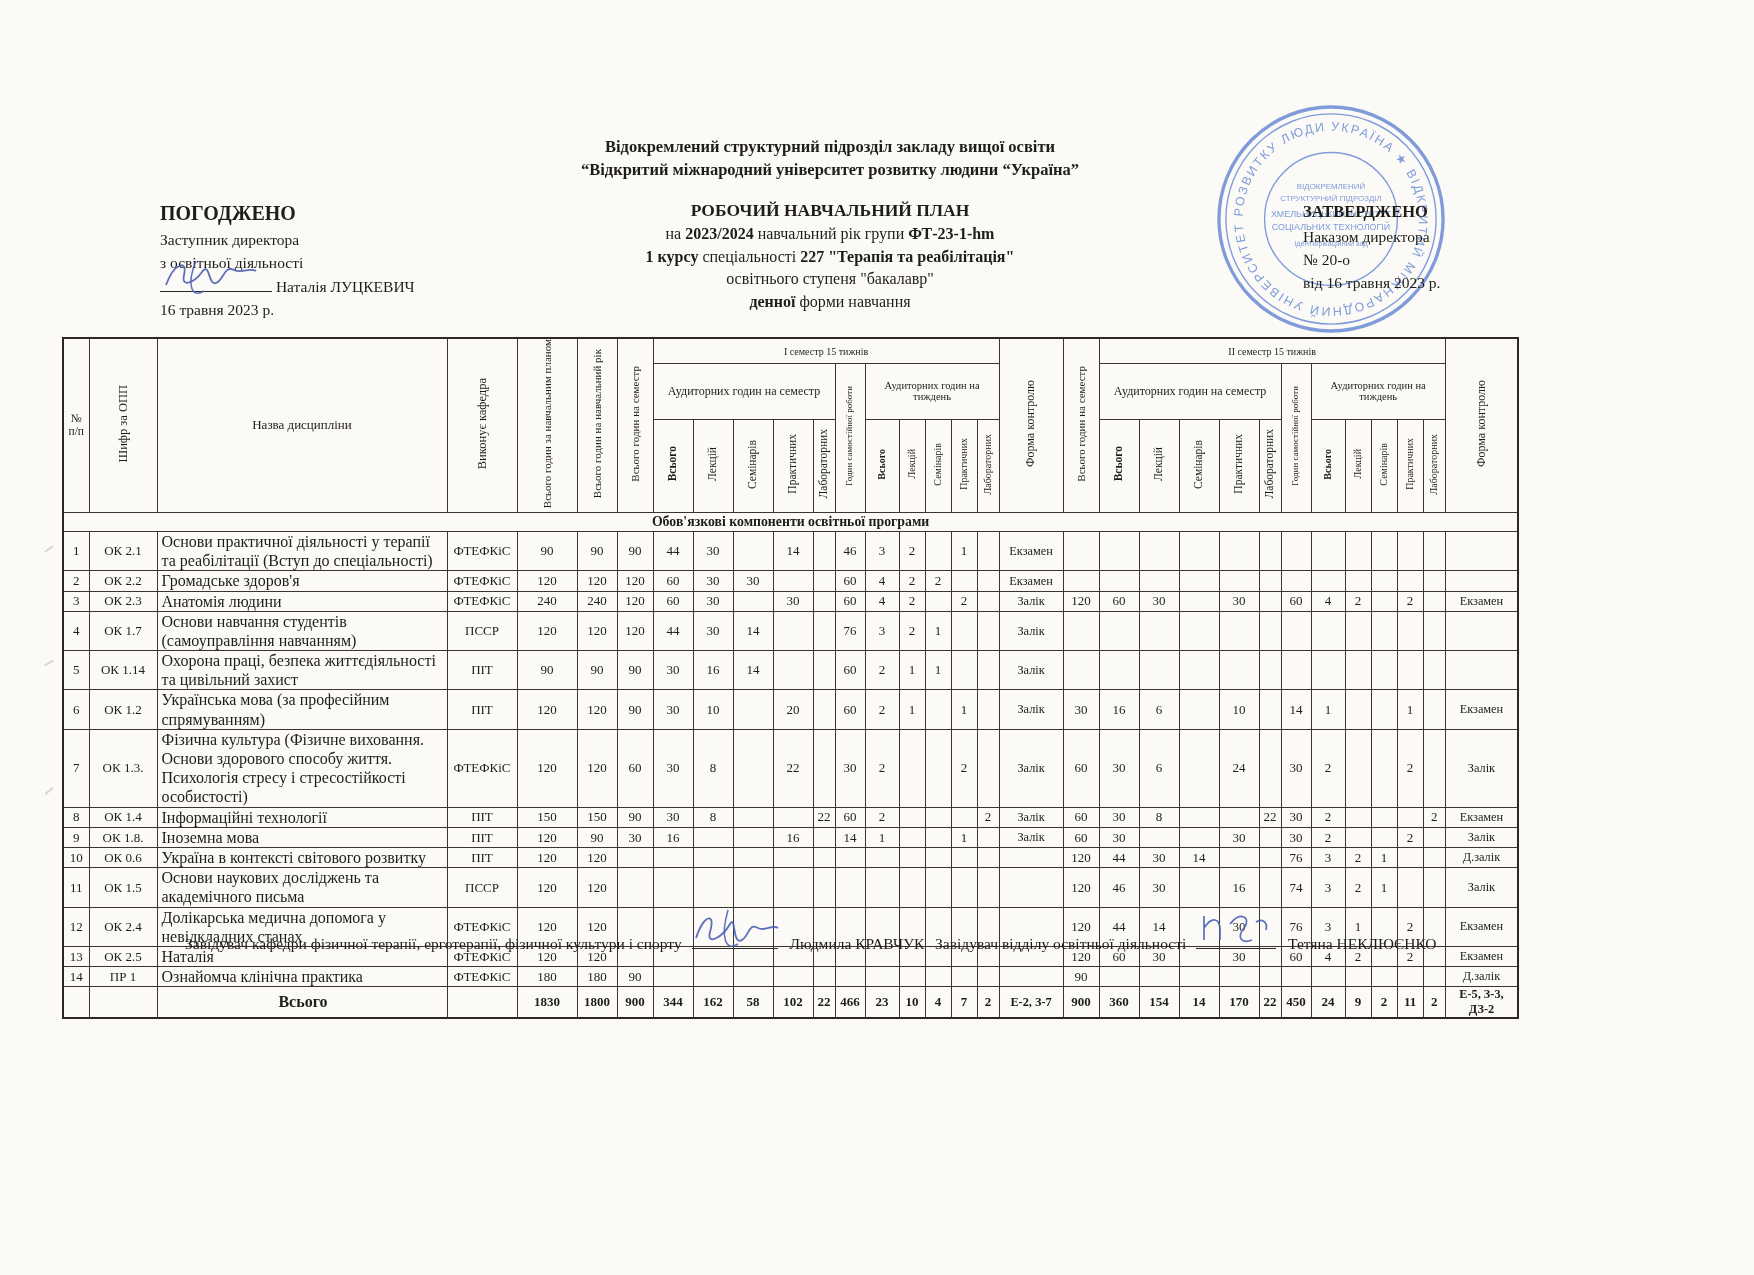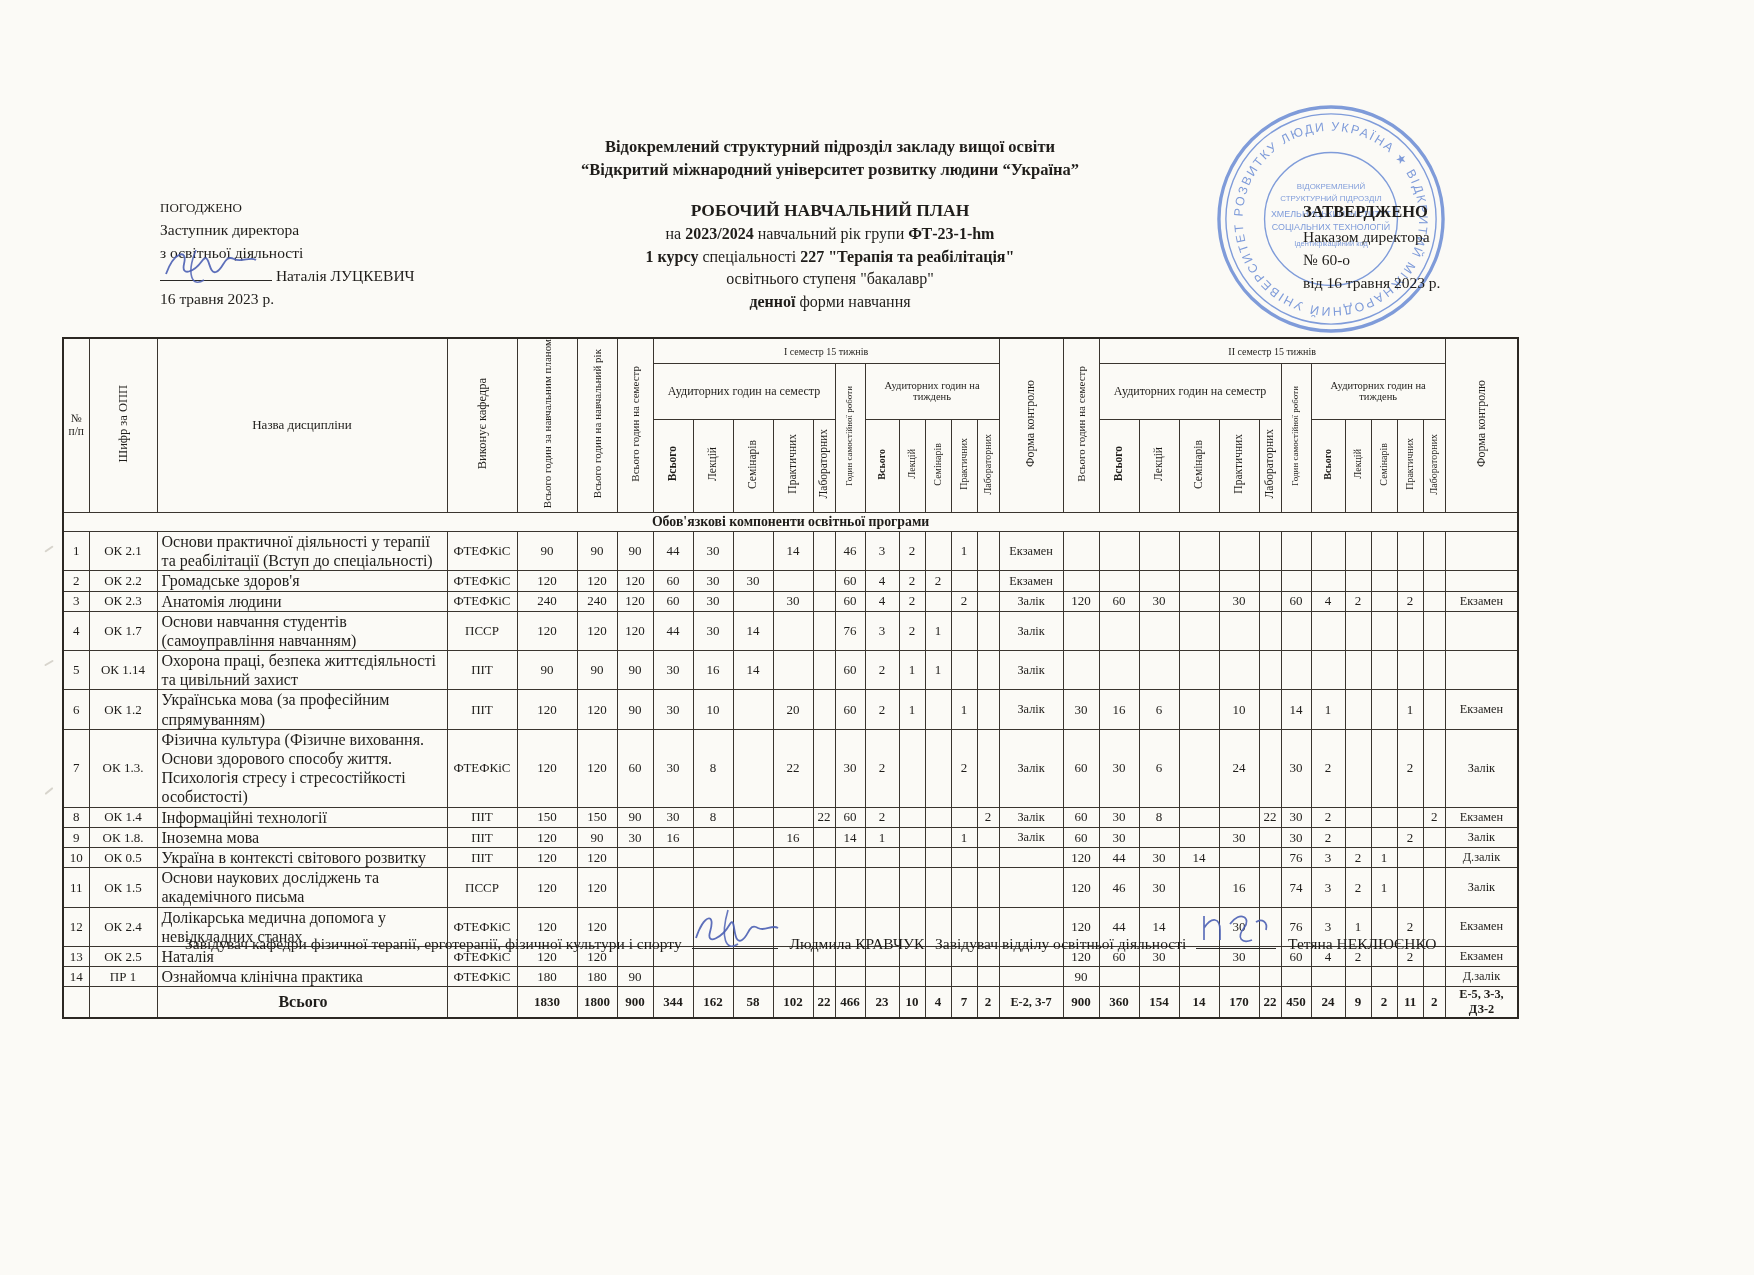--- a/index.html
+++ b/index.html
@@ -1,21 +1,21 @@
 <!DOCTYPE html>
 <html lang="uk"><head>
 <meta charset="utf-8">
 <style>
   html,body{margin:0;padding:0;background:#e9e7e1;}
   #page{position:relative;width:1754px;height:1275px;background:#fbfaf6;overflow:hidden;
         font-family:"Liberation Serif","DejaVu Serif",serif;color:#1f1d1a;}
   
   .blk{position:absolute;font-size:15.5px;line-height:1.5;}
   #approve-left{left:160px;top:198px;width:330px;}
-  #approve-left .t{font-weight:normal;font-size:13px;}
+  #approve-left .t{font-weight:bold;font-size:20px;}
   #approve-right{left:1303px;top:200px;width:260px;z-index:3;}
   #approve-right .t{font-weight:bold;font-size:16.5px;}
   .sigline{display:inline-block;width:112px;border-bottom:1.4px solid #2b2926;position:relative;height:14px;vertical-align:baseline;}
   .sigline svg{position:absolute;left:-4px;bottom:-6px;overflow:visible;}
   #center-head{left:470px;top:136px;width:720px;text-align:center;}
   #center-head .l{font-size:16.5px;font-weight:bold;line-height:1.38;}
   #center-head .li{font-style:italic;}
   #center-head .gap{height:16px;}
   #center-head .dt{font-size:17.5px;font-weight:bold;line-height:1.45;}
   #center-head .pl{font-size:16px;line-height:1.42;font-weight:normal;}
@@ -105,21 +105,21 @@
       <text x="120" y="102" font-size="8">СТРУКТУРНИЙ ПІДРОЗДІЛ</text>
       <text x="120" y="118" font-size="9">ХМЕЛЬНИЦЬКИЙ ІНСТИТУТ</text>
       <text x="120" y="131" font-size="9">СОЦІАЛЬНИХ ТЕХНОЛОГІЙ</text>
       <text x="120" y="147" font-size="7.5">Ідентифікаційний код</text>
     </g>
   </svg>
 
   <div class="blk" id="approve-right">
     <div class="t">ЗАТВЕРДЖЕНО</div>
     <div>Наказом директора</div>
-    <div>№ 60-о</div>
+    <div>№ 20-о</div>
     <div>від 16 травня 2023 р.</div>
   </div>
 
   <div id="tblwrap">
     <table>
       <colgroup>
         <col style="width:26px">
           <col style="width:68px">
           <col style="width:290px">
           <col style="width:70px">
@@ -504,21 +504,21 @@
             <td>30</td>
             <td>2</td>
             <td></td>
             <td></td>
             <td>2</td>
             <td></td>
             <td class="ctrl">Залік</td>
           </tr>
           <tr>
             <td>10</td>
-            <td>ОК 0.5</td>
+            <td>ОК 0.6</td>
             <td class="name">Україна в контексті світового розвитку</td>
             <td>ПІТ</td>
             <td>120</td>
             <td>120</td>
             <td></td>
             <td></td>
             <td></td>
             <td></td>
             <td></td>
             <td></td>

